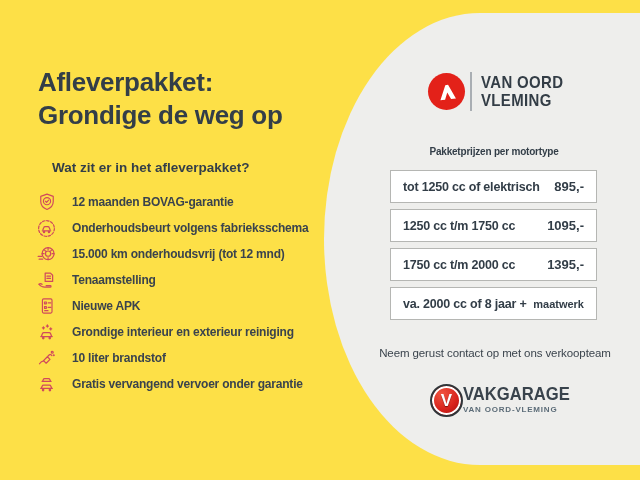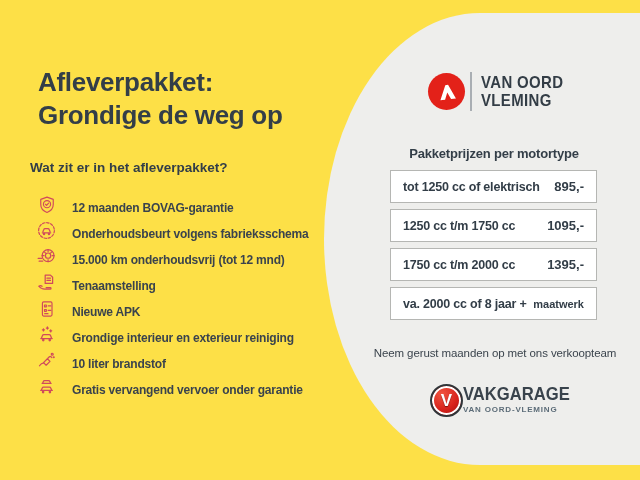--- a/index.html
+++ b/index.html
@@ -15,44 +15,44 @@
     background:#eeeeec;
     border-radius:156px 0 0 156px / 226px 0 0 226px;
   }
   
   .title{
     position:absolute;left:38px;top:66px;
     font-size:26px;line-height:33px;font-weight:700;
     letter-spacing:-0.3px;color:#333e48;
   }
   .subtitle{
-    position:absolute;left:30px;top:160px;
+    position:absolute;left:52px;top:160px;
     font-size:13.5px;font-weight:700;color:#333e48;
   }
   .list{position:absolute;left:36px;top:189px;width:305px;}
-  .list-row{display:flex;align-items:flex-end;height:26px;}
+  .list-row{display:flex;align-items:center;height:26px;}
   .list-icon{width:21px;height:21px;flex:0 0 21px;margin-right:15px;display:flex;align-items:center;justify-content:center;}
   .list-icon svg{display:block;}
   .list-label{font-size:12px;font-weight:700;letter-spacing:-0.2px;color:#3a434d;white-space:nowrap;}
   
   .brand{position:absolute;left:428px;top:72px;display:flex;align-items:center;}
   .brand-mark{
     width:37px;height:37px;border-radius:50%;background:#e32119;
     display:flex;align-items:center;justify-content:center;
   }
   .brand-divider{width:2px;height:39px;background:#a9aeb3;margin-left:5px;}
   .brand-name{margin-left:9px;transform:scaleX(0.88);transform-origin:left center;}
   .brand-name div{
     font-size:17px;line-height:18px;font-weight:700;
     letter-spacing:0.4px;color:#333d46;white-space:nowrap;
   }
   
   .price-title{
     position:absolute;left:384px;top:146px;width:220px;
-    text-align:center;font-size:13px;font-weight:700;letter-spacing:-0.2px;color:#333e48;
+    text-align:center;font-size:10px;font-weight:700;letter-spacing:-0.2px;color:#333e48;
   }
   .price-table{position:absolute;left:390px;top:170px;width:207px;}
   .price-row{
     box-sizing:border-box;height:33px;margin-bottom:6px;
     background:#ffffff;border:1px solid #b5b6b3;
     display:flex;align-items:center;justify-content:space-between;
     padding:0 12px;
   }
   .price-label{font-size:12.5px;font-weight:700;letter-spacing:-0.2px;color:#323d47;white-space:nowrap;}
   .price-value{font-size:13px;font-weight:700;color:#323d47;white-space:nowrap;}
@@ -232,21 +232,21 @@
       <span class="price-label">1750 cc t/m 2000 cc</span>
       <span class="price-value">1395,-</span>
     </div>
     <div class="price-row">
       <span class="price-label">va. 2000 cc of 8 jaar +</span>
       <span class="price-value small">maatwerk</span>
     </div>
   </div>
 
   <div class="contact">
-    <div>Neem gerust maanden op met ons verkoopteam</div>
+    <div>Neem gerust contact op met ons verkoopteam</div>
   </div>
 
   <div class="footer-brand">
     <div class="v-badge">
       <span>V</span>
     </div>
     <div class="footer-text">
       <div class="footer-name">VAKGARAGE</div>
       <div class="footer-subname">VAN OORD-VLEMING</div>
     </div>

